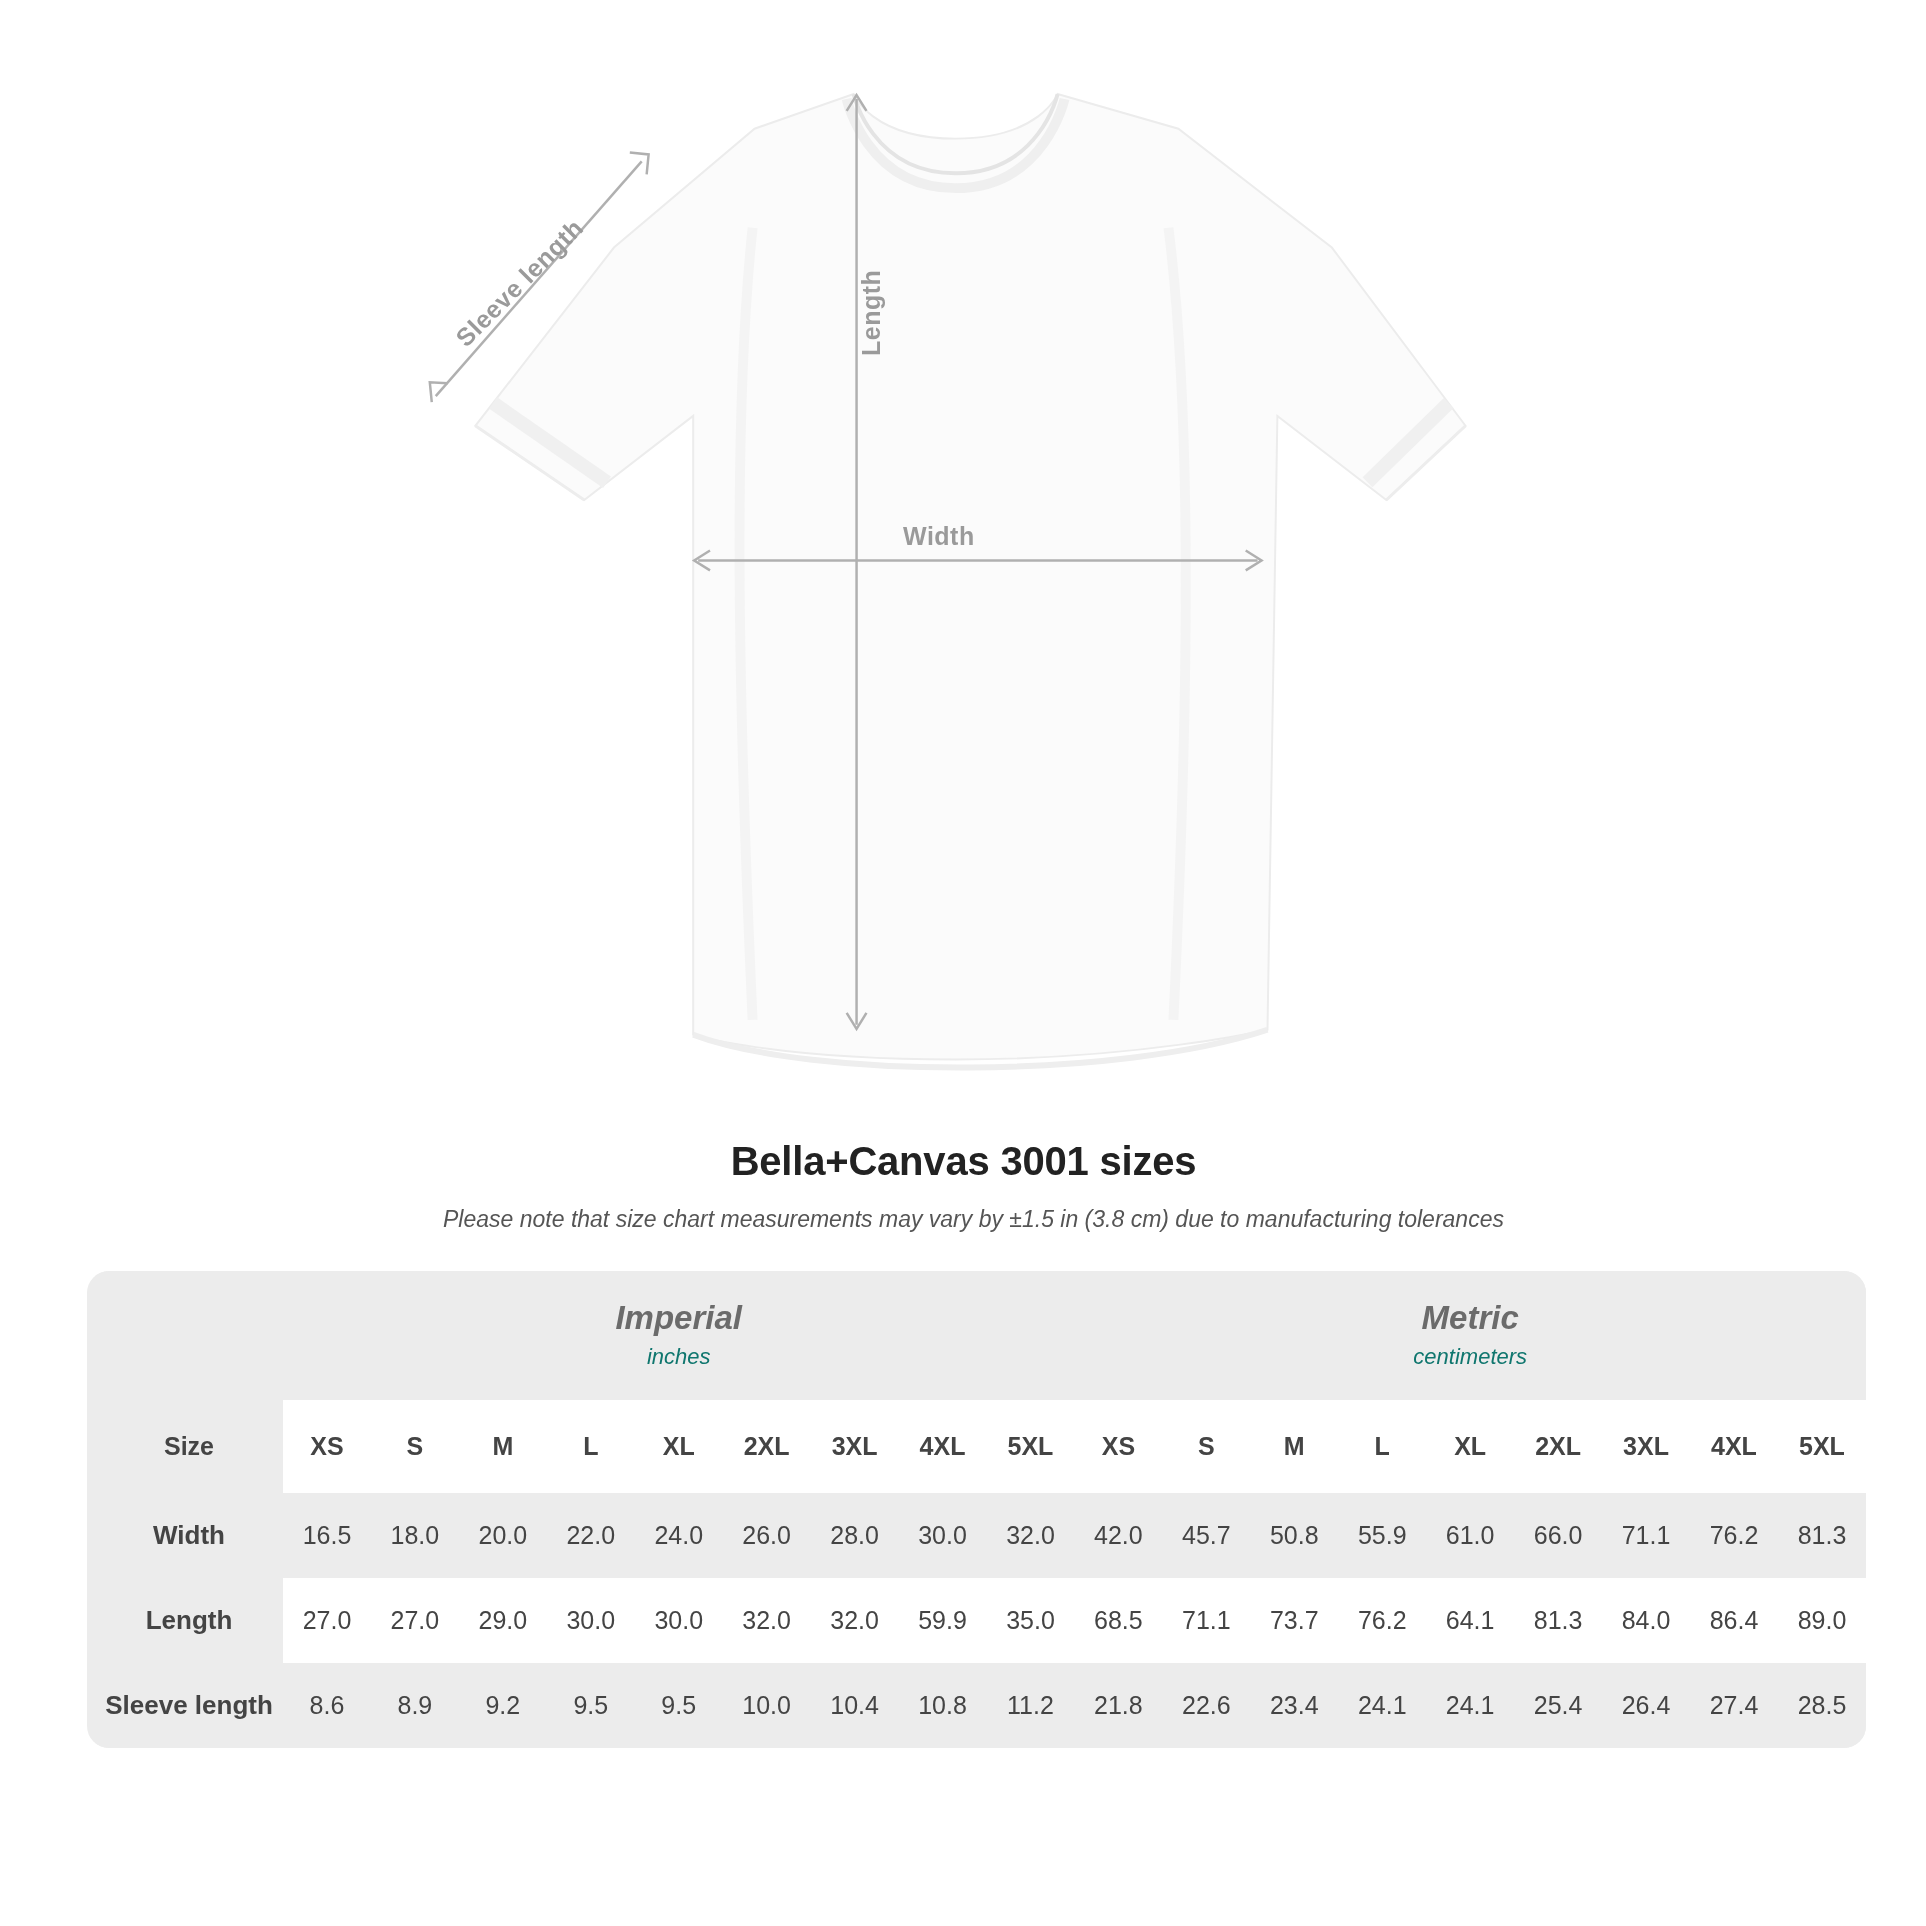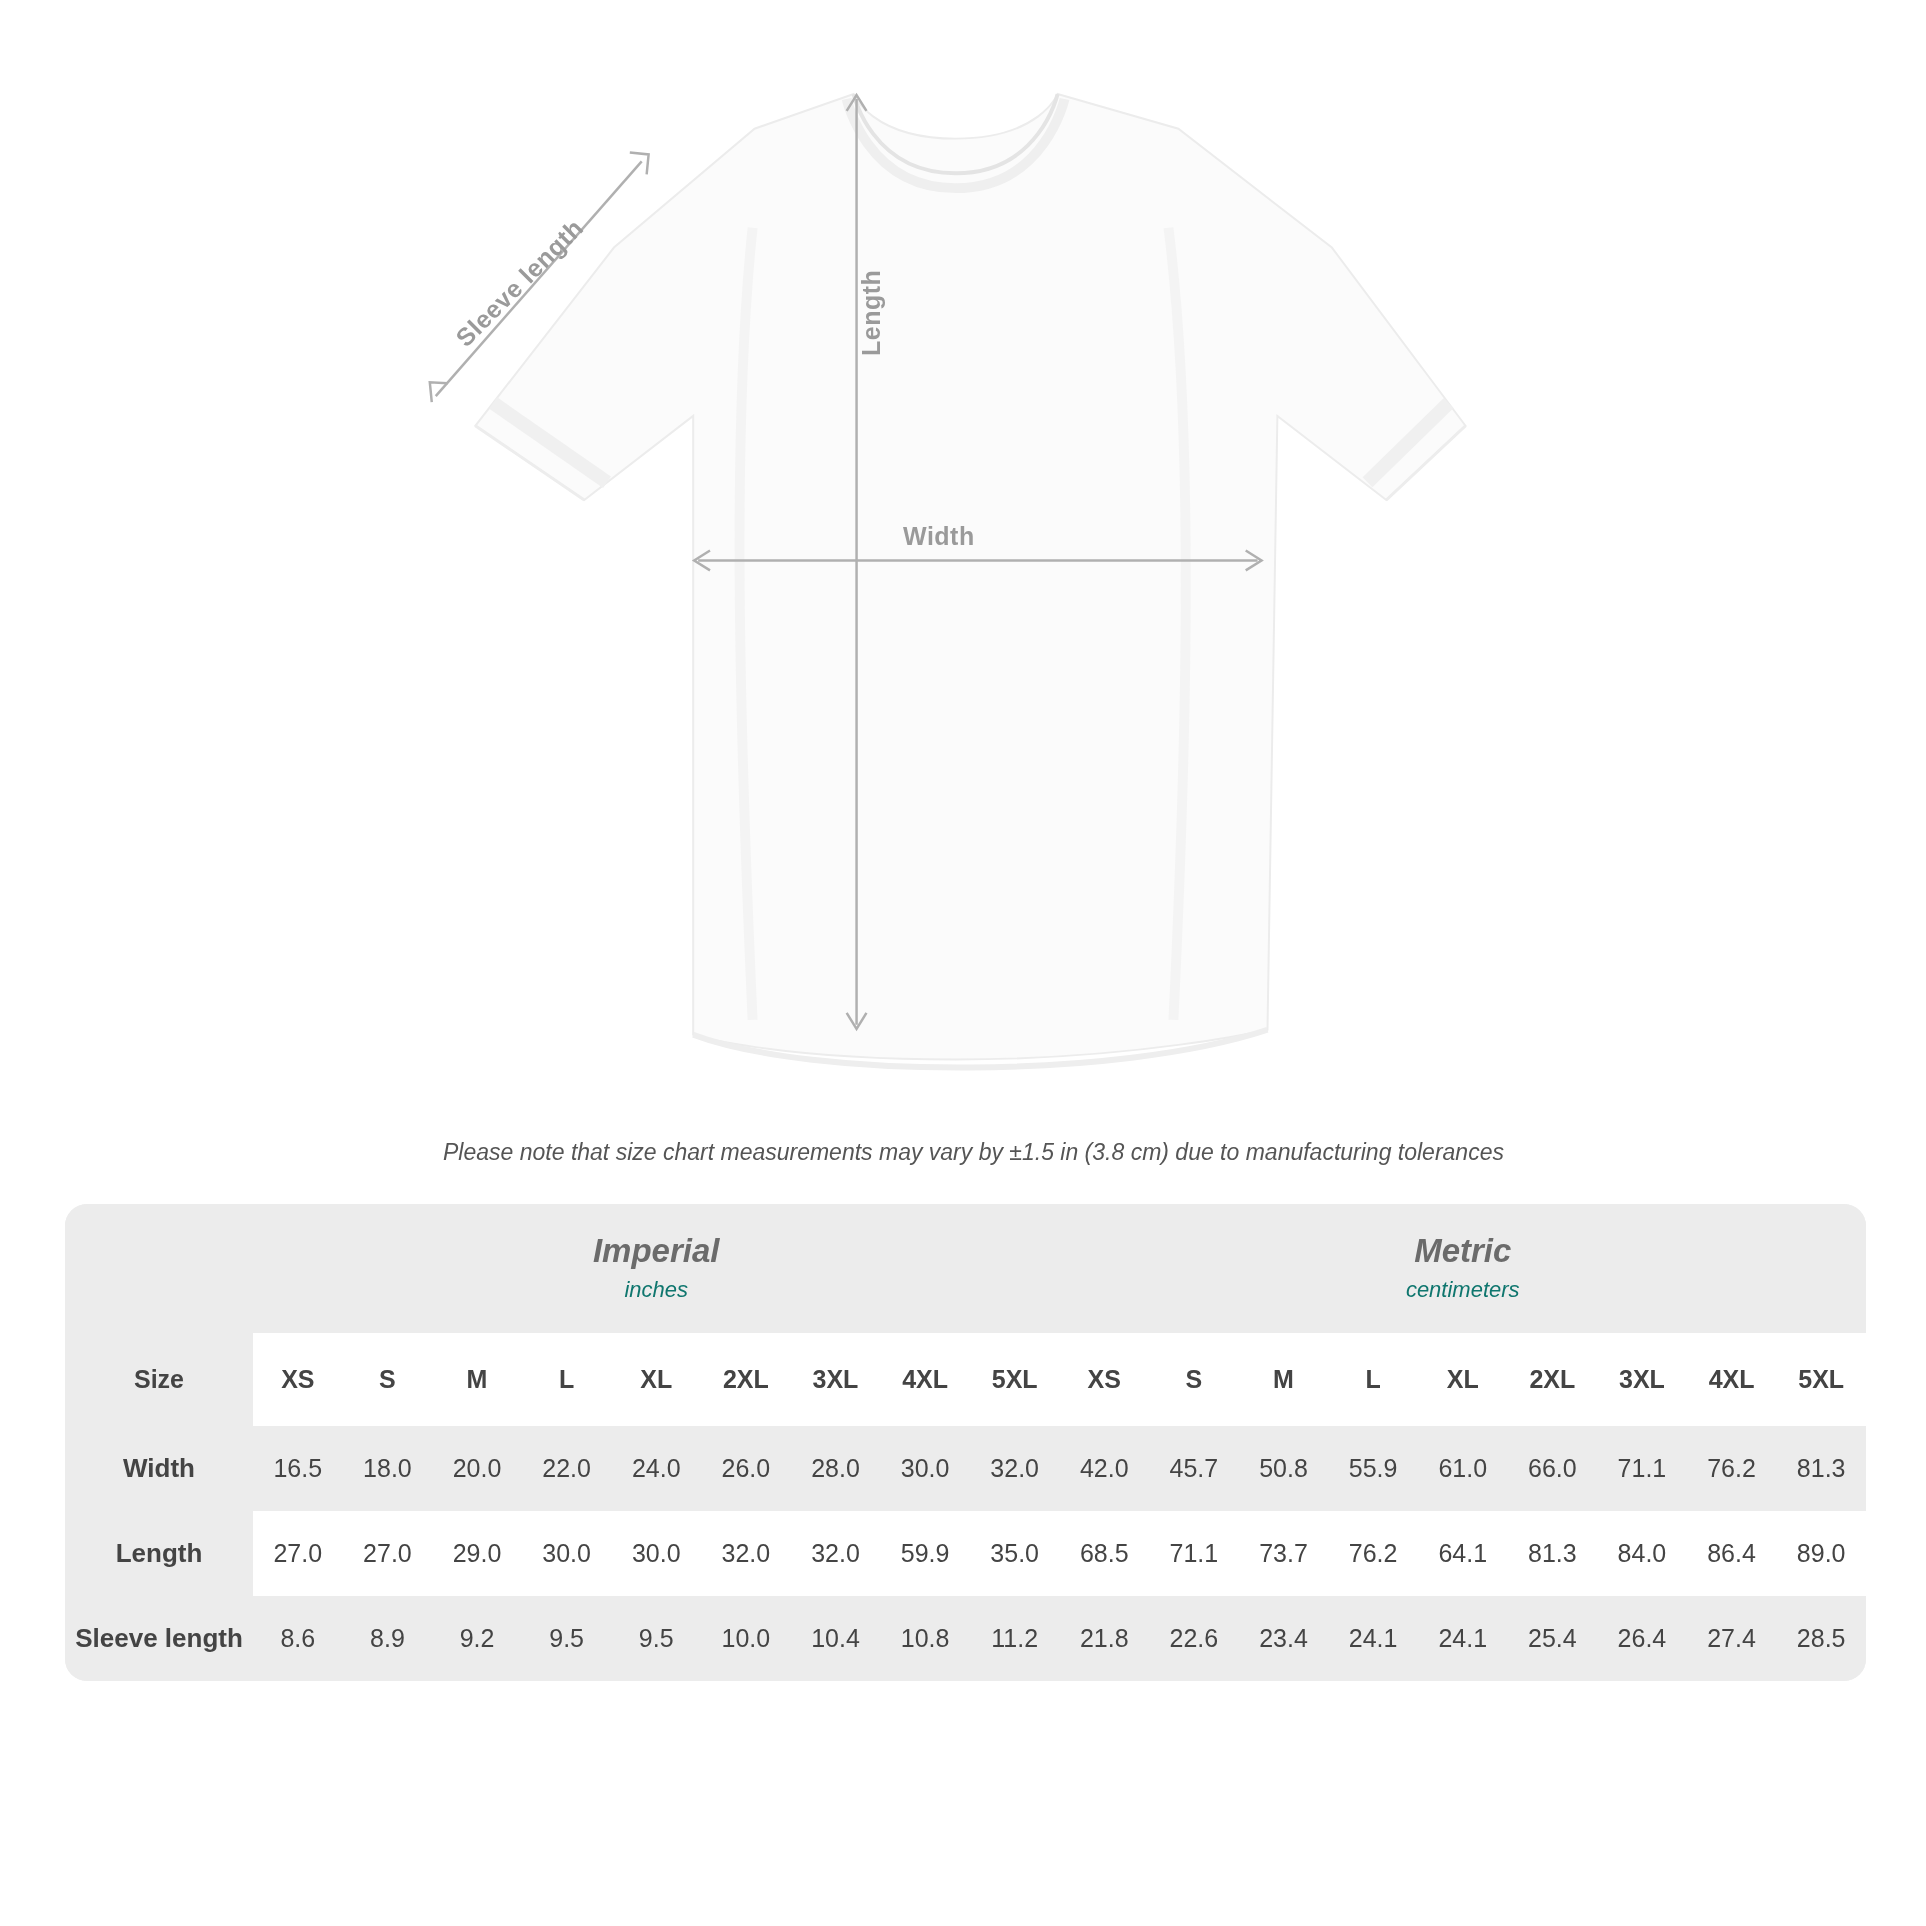--- a/index.html
+++ b/index.html
@@ -67,24 +67,25 @@
   .chart-note {
     font-size: 23px;
     font-style: italic;
     color: #555555;
     margin-top: 22px;
     padding-left: 20px;
   }
 
   
   .table-wrap {
-    margin: 38px 61px 0 65px;
+    margin: 38px 61px 0 87px;
     border-radius: 22px;
     overflow: hidden;
     background: #ececec;
+    padding-left: 8px;
   }
   table.size-table {
     width: 100%;
     border-collapse: collapse;
     table-layout: fixed;
   }
   table.size-table td, table.size-table th {
     text-align: center;
     vertical-align: middle;
     font-size: 25px;
@@ -199,20 +200,21 @@
       <polyline points="452,387 434,386 436,406"></polyline>
     </g>
   </svg>
 
   <div class="dim-label width-label">Width</div>
   <div class="dim-label length-label">Length</div>
   <div class="dim-label sleeve-label">Sleeve length</div>
 </div>
 
 <div class="title-block">
+  <div class="chart-title">Bella+Canvas 3001 sizes</div>
   <div class="chart-note">Please note that size chart measurements may vary by ±1.5 in (3.8 cm) due to manufacturing tolerances</div>
 </div>
 
 <div class="table-wrap">
   <table class="size-table">
     <colgroup id="table-cols">
       <col class="label-col">
     <col>
         <col>
         <col>

